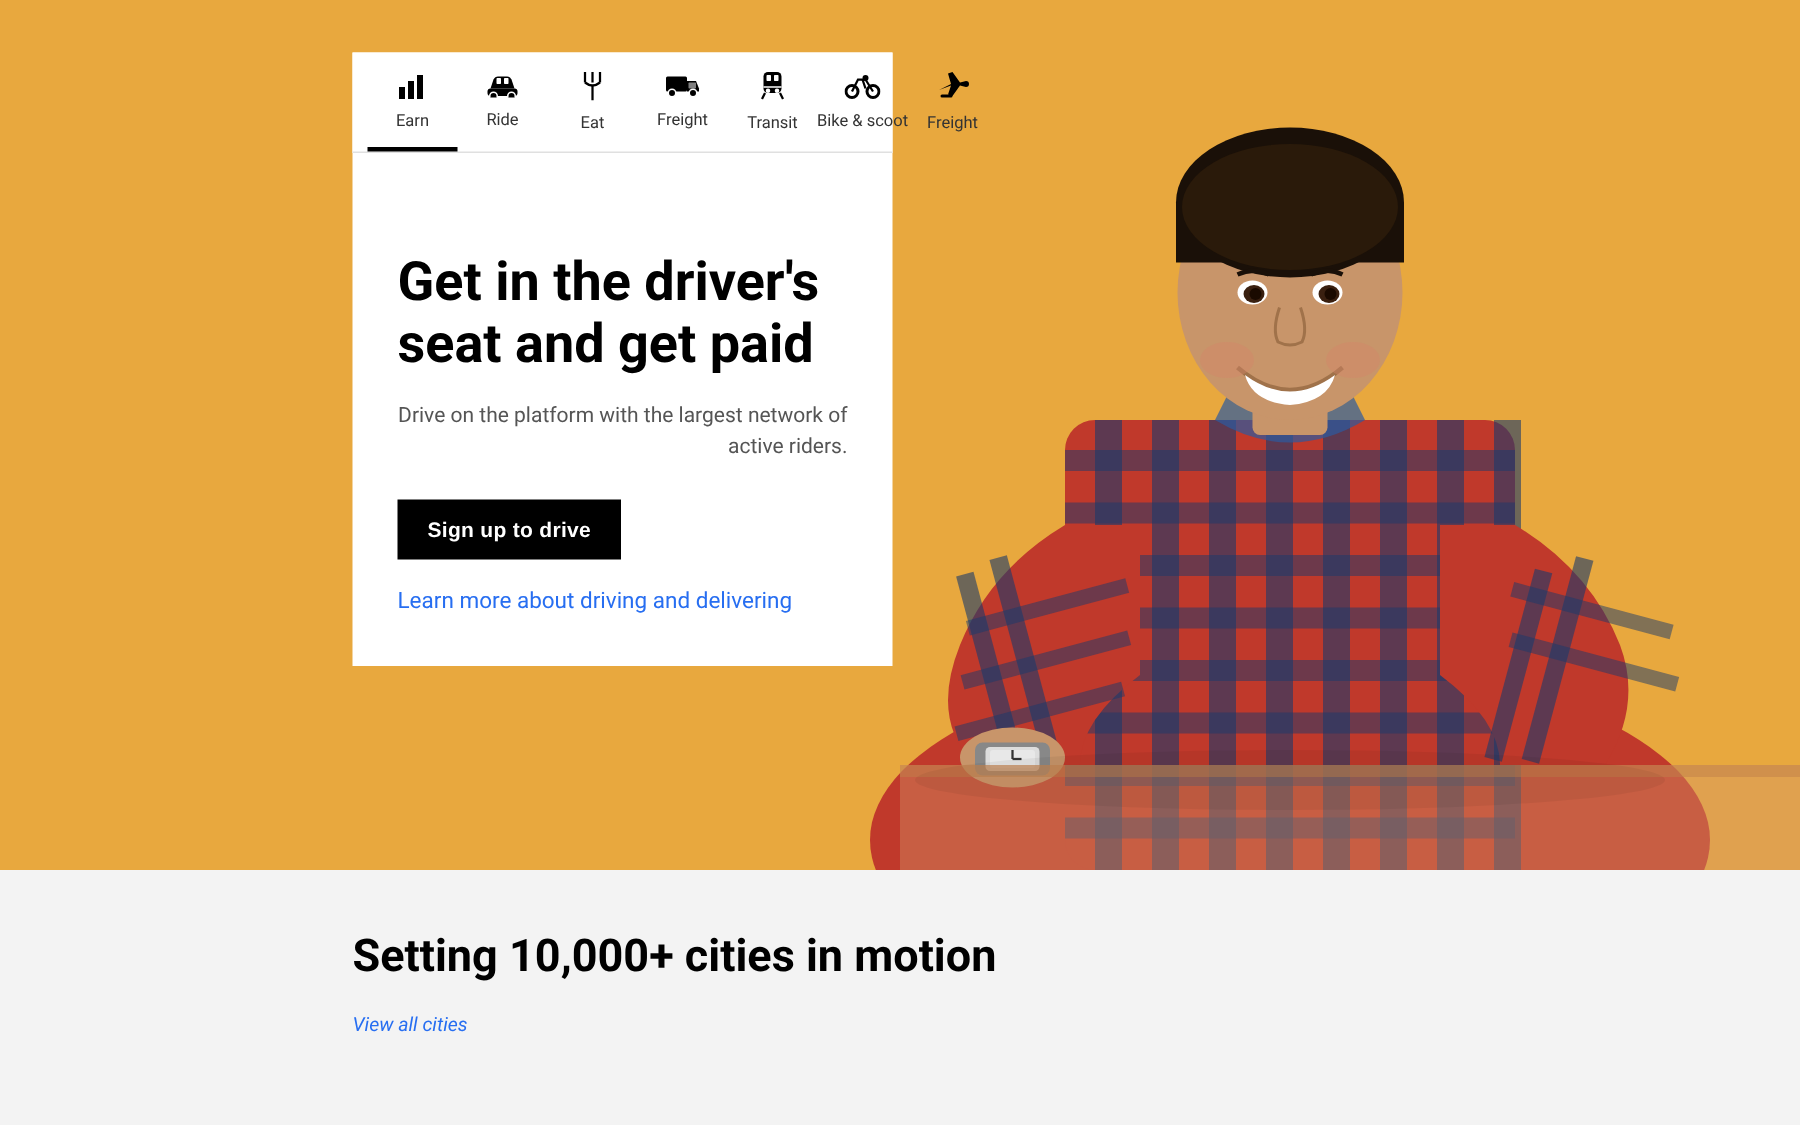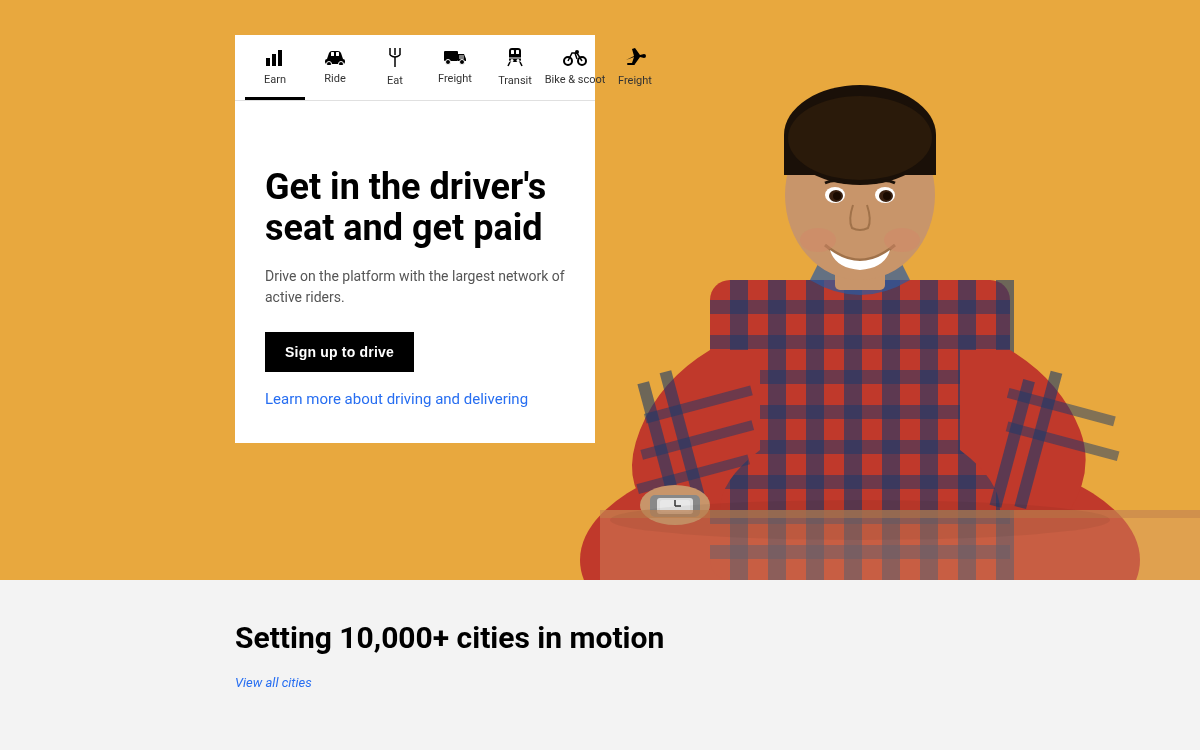--- a/index.html
+++ b/index.html
@@ -91,20 +91,21 @@
       color: #000;
       margin-bottom: 16px;
       margin-top: 36px;
     }
 
     .hero-subtitle {
       font-size: 14px;
       color: #555;
       line-height: 1.5;
       margin-bottom: 24px;
+      text-align: right;
     }
 
     .cta-button {
       display: inline-block;
       background: #000;
       color: #fff;
       padding: 12px 20px;
       font-size: 14px;
       font-weight: 600;
       cursor: pointer;

